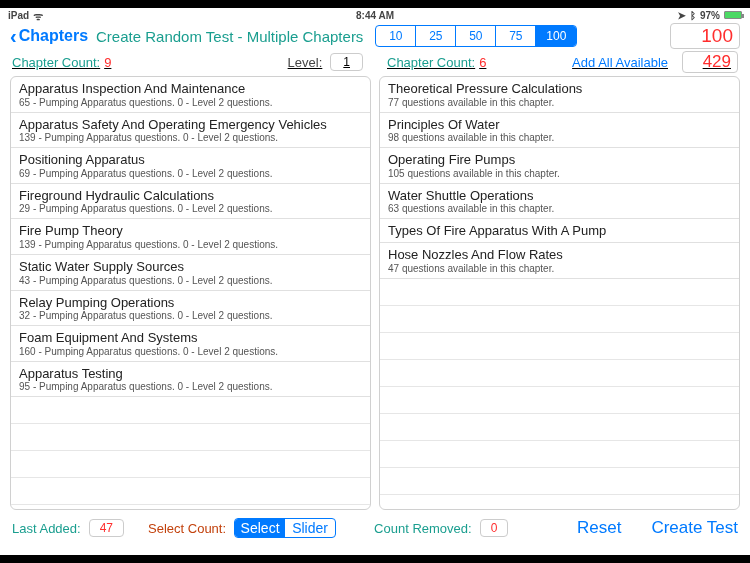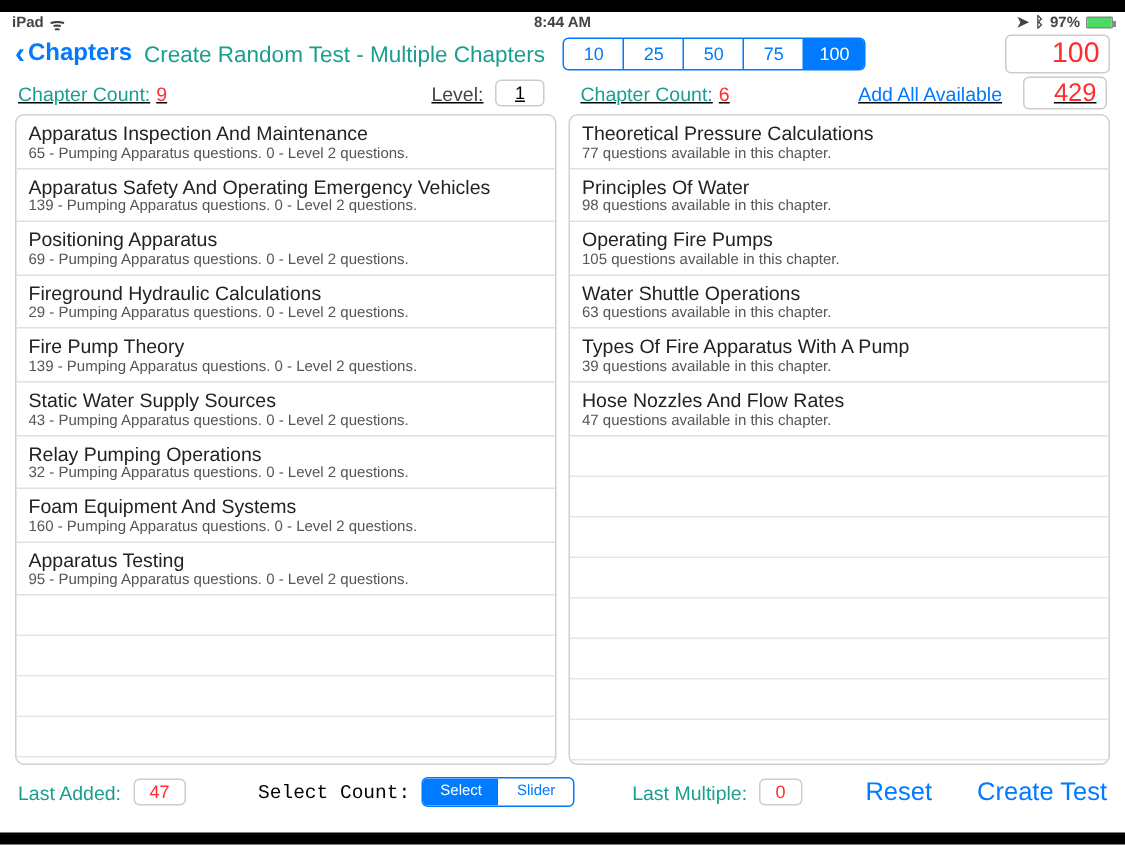--- a/index.html
+++ b/index.html
@@ -34,23 +34,23 @@
 .cols { display: flex; gap: 8px; padding: 2px 10px; height: 438px; }
 .panel { flex: 1; border: 1px solid #d0d0d0; border-radius: 6px; overflow-y: hidden; background: #fff; }
 .row { border-bottom: 1px solid #e0e0e0; padding: 4px 8px 3px; }
 .row .t { font-size: 13px; color: #222; line-height: 1.2; }
 .row .s { font-size: 10px; color: #555; line-height: 1.2; }
 .erow { border-bottom: 1px solid #e6e6e6; height: 27px; }
 
 .foot { height: 32px; display: flex; align-items: center; padding: 0 12px; font-size: 13px; gap: 8px; }
 .foot .la { color: #1a9e8f; }
 .foot .lv { color: #ff2d2d; border: 1px solid #ccc; border-radius: 4px; padding: 1px 10px; font-size: 12px; }
-.foot .sc { color: #000000; margin-left: 40px; font-family: Liberation Mono, monospace; }
+.foot .sc { color: #c2410c; margin-left: 16px; }
 .seg2 { display: flex; border: 1px solid #007aff; border-radius: 4px; overflow: hidden; height: 20px; }
-.seg2 > div { width: 50px; text-align: center; font-size: 10px; line-height: 18px; color: #007aff; cursor: pointer; }
+.seg2 > div { width: 50px; text-align: center; font-size: 14px; line-height: 18px; color: #007aff; cursor: pointer; }
 .seg2 > div.on { background: #007aff; color: #fff; }
 .foot .gap { width: 22px; }
 .foot .reset { color: #007aff; font-size: 17px; margin-left: auto; cursor: pointer; }
 .foot .create { color: #007aff; font-size: 17px; margin-left: 22px; cursor: pointer; }
 </style>
 </head>
 <body>
 
 <div class="black"></div>
 
@@ -157,21 +157,20 @@
       <div class="row">
         <div class="t">Operating Fire Pumps</div>
         <div class="s">105 questions available in this chapter.</div>
       </div>
       <div class="row">
         <div class="t">Water Shuttle Operations</div>
         <div class="s">63 questions available in this chapter.</div>
       </div>
       <div class="row">
         <div class="t">Types Of Fire Apparatus With A Pump</div>
-        <div class="s">39 questions available in this chapter.</div>
       </div>
       <div class="row">
         <div class="t">Hose Nozzles And Flow Rates</div>
         <div class="s">47 questions available in this chapter.</div>
       </div>
       <div class="erow"></div>
       <div class="erow"></div>
       <div class="erow"></div>
       <div class="erow"></div>
       <div class="erow"></div>
@@ -184,19 +183,19 @@
 
 <div class="foot">
   <span class="la">Last Added:</span>
   <span class="lv">47</span>
   <span class="sc">Select Count:</span>
   <div class="seg2" id="seg2">
       <div class="on">Select</div>
       <div>Slider</div>
     </div>
   <div class="gap"></div>
-  <span class="la">Last Multiple:</span>
+  <span class="la">Count Removed:</span>
   <span class="lv">0</span>
   <span class="reset">Reset</span>
   <span class="create">Create Test</span>
 </div>
 
 <div class="black" style="position:absolute;bottom:0;left:0;right:0;height:8px"></div>
 
 </body></html>

